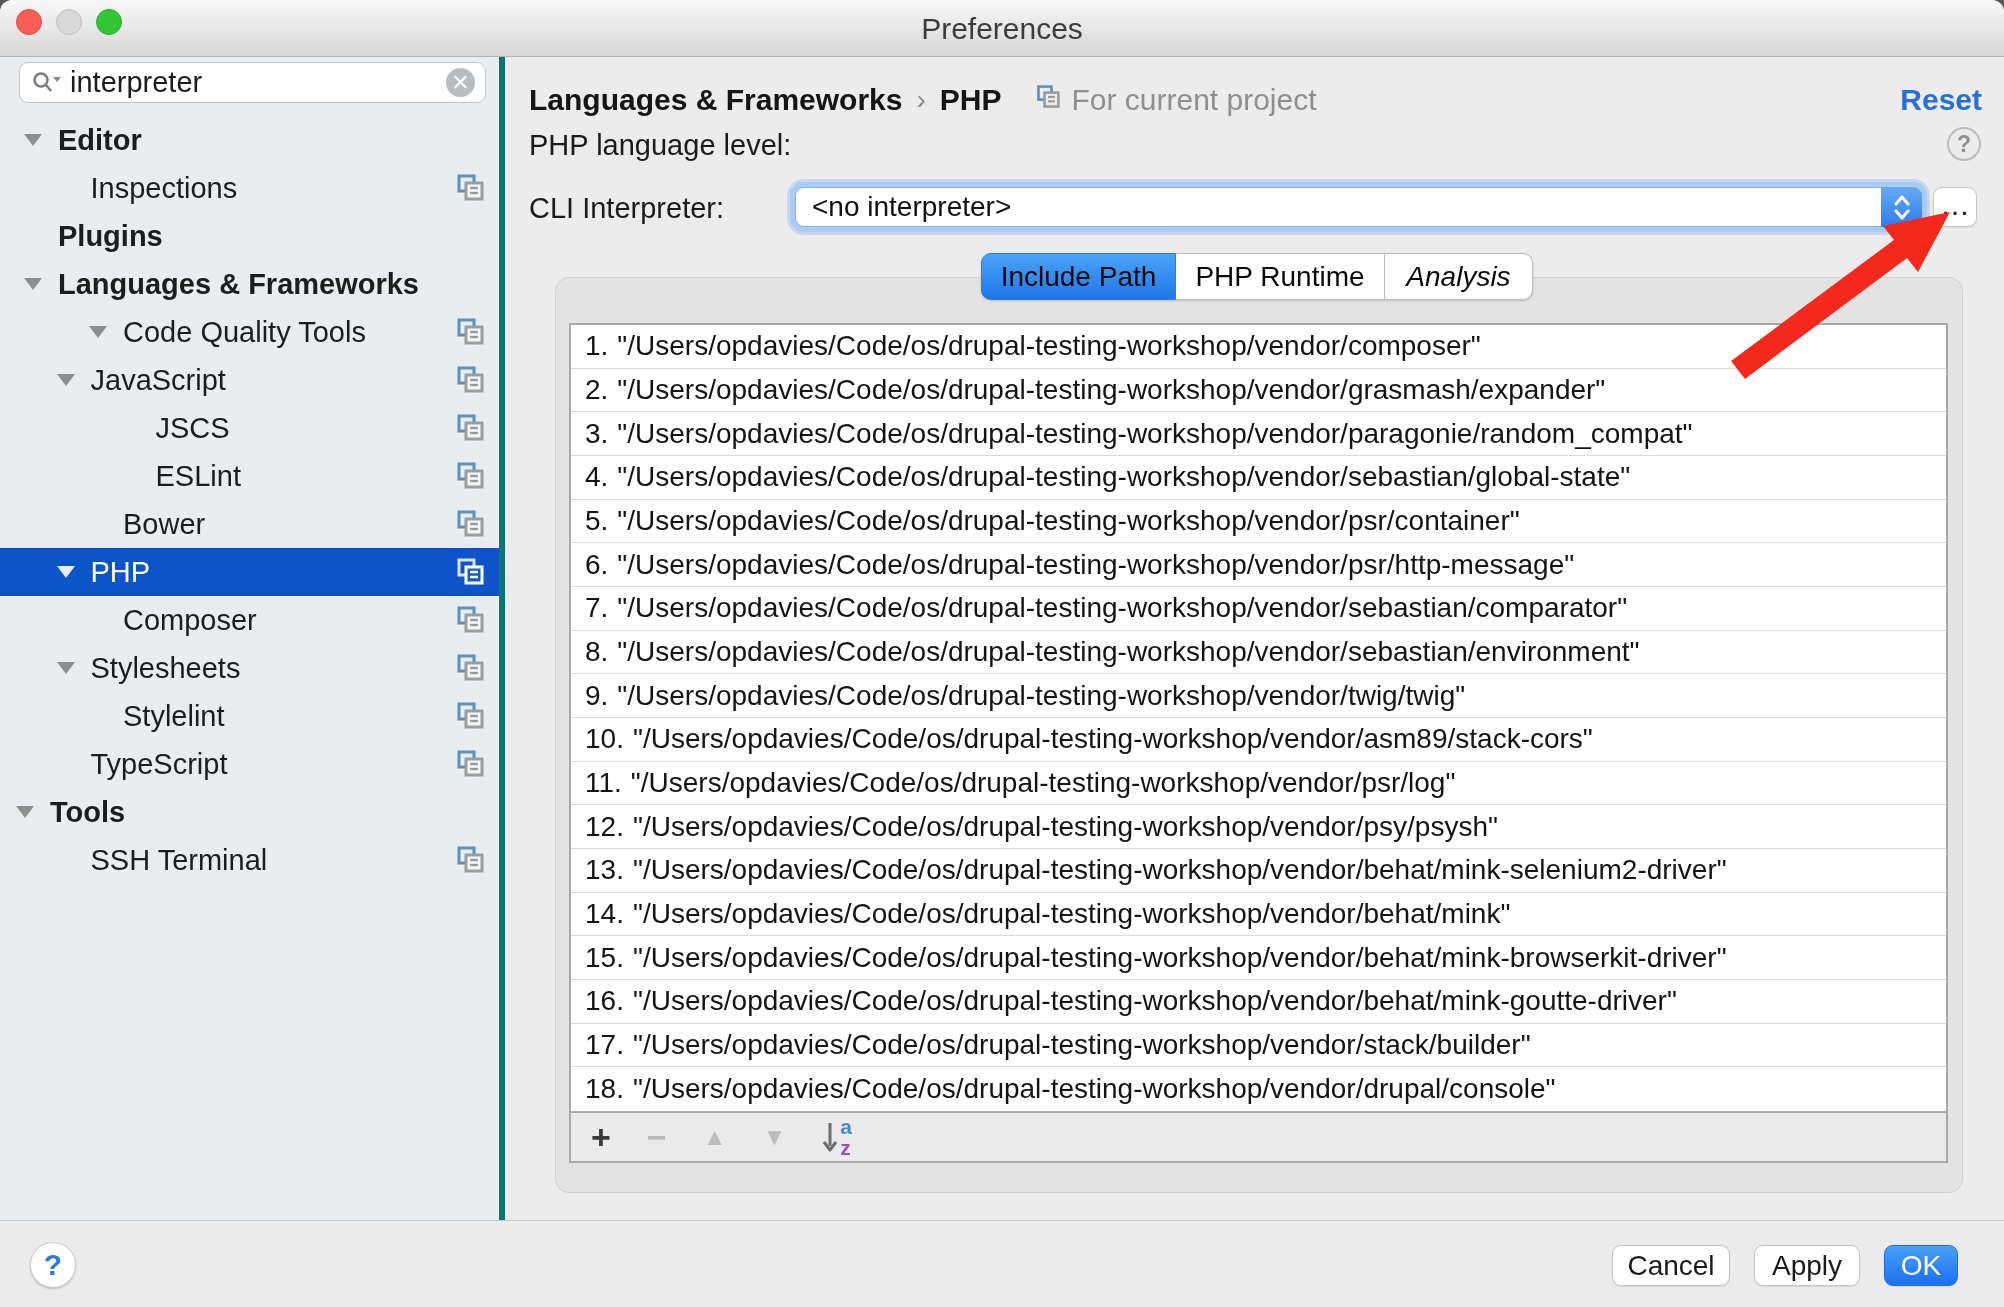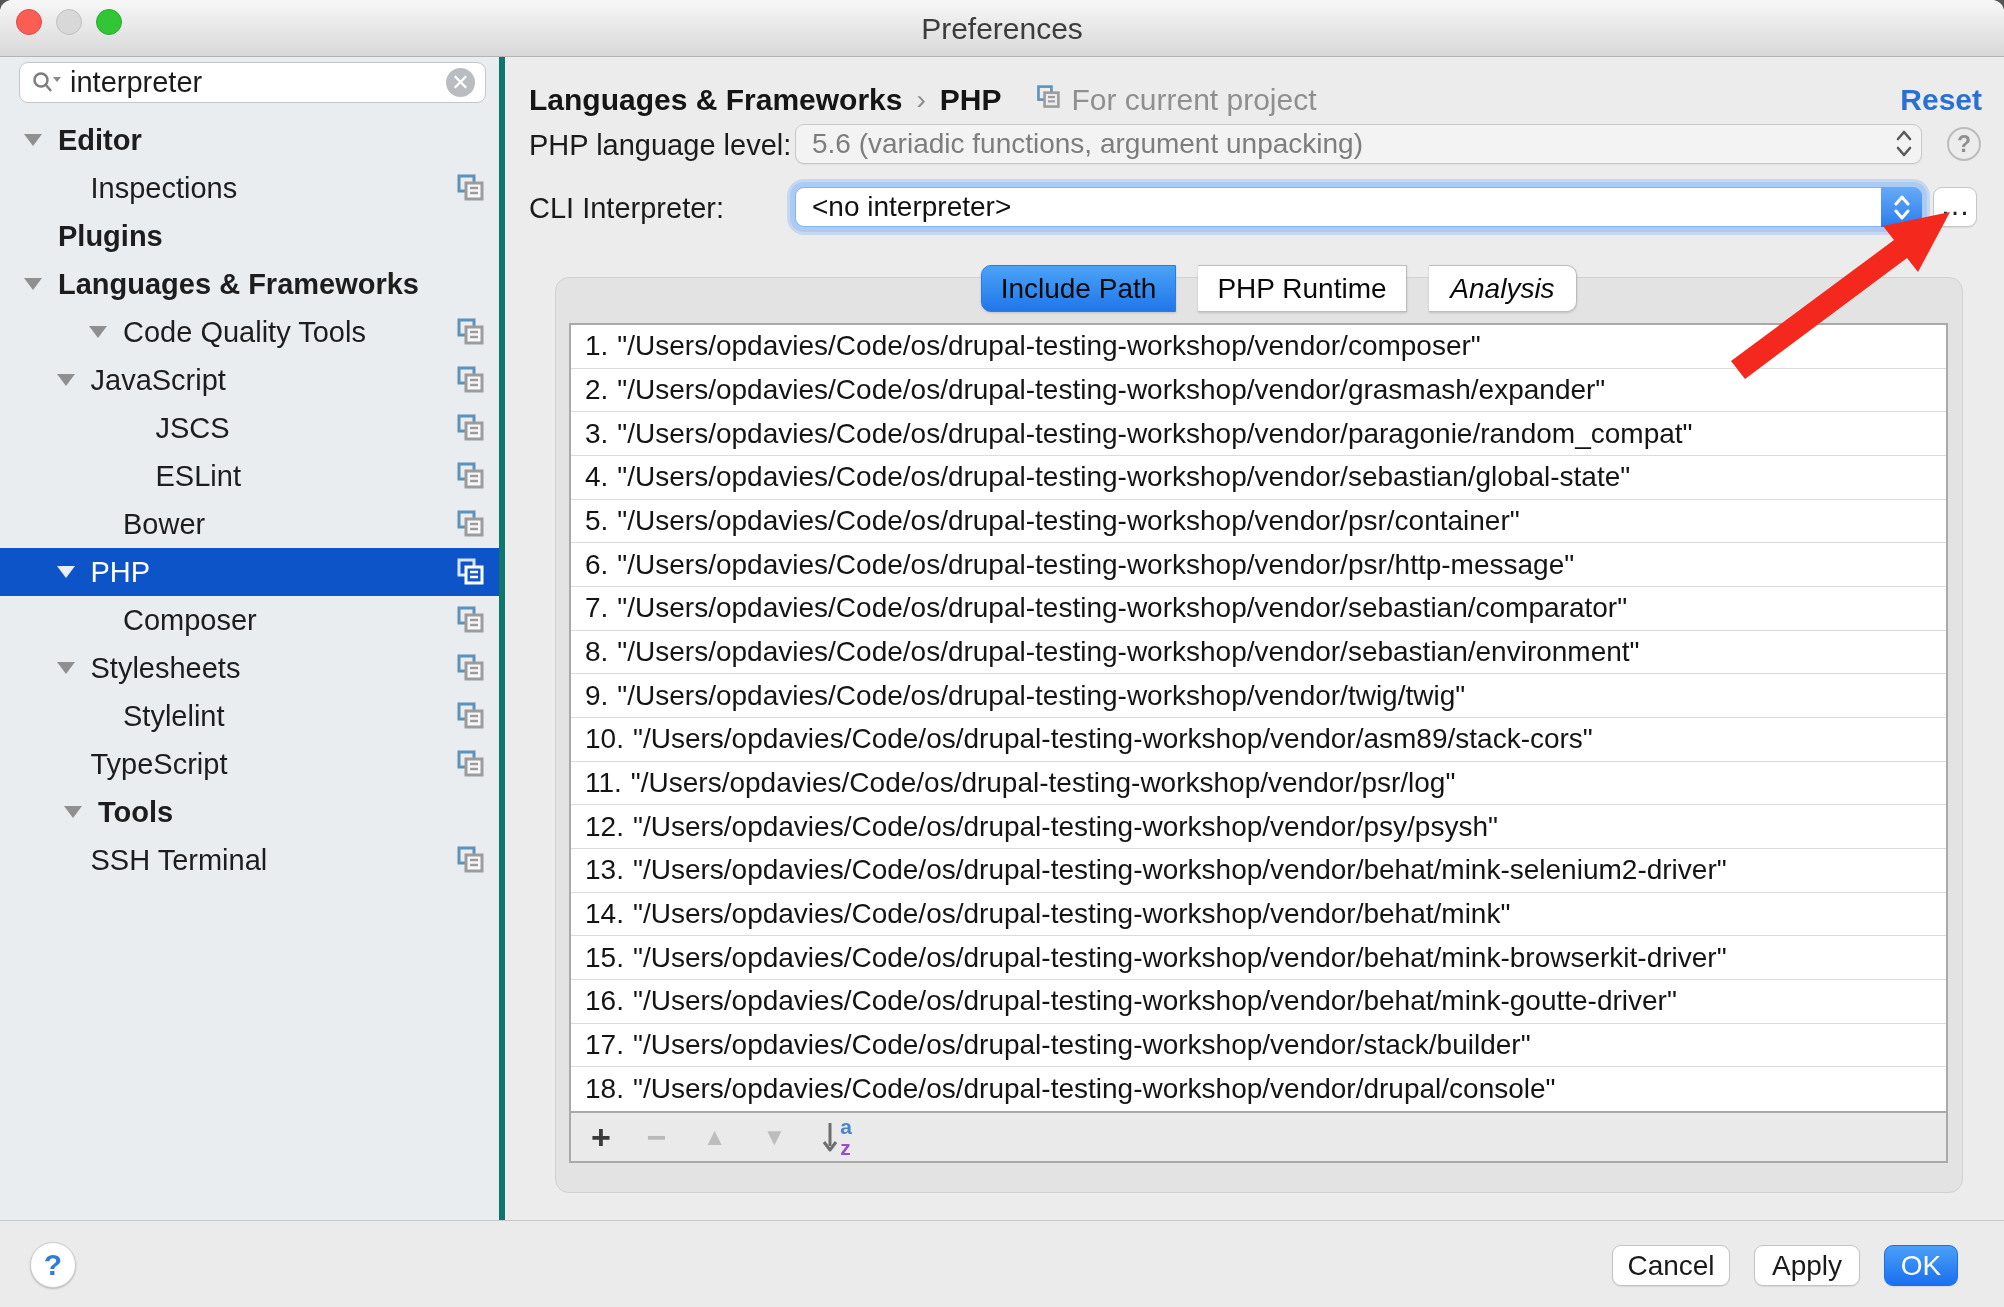--- a/index.html
+++ b/index.html
@@ -73,22 +73,22 @@
     box-shadow:0 0 0 5px #a9cbf4,0 0 0 8px rgba(144,186,242,.40);}
   .combo-cli .cval{color:#111;}
   .bluecap{position:absolute;right:-1px;top:-1px;bottom:-1px;width:41px;border-radius:0 9px 9px 0;
     background:linear-gradient(#66abf8,#2c7ced);display:flex;flex-direction:column;align-items:center;justify-content:center;gap:3px;}
   .helpround{position:absolute;left:1440px;top:70px;width:34px;height:34px;border-radius:50%;
     border:2px solid #bcbcbc;color:#909090;font-size:23px;font-weight:bold;text-align:center;line-height:31px;}
   .browse{position:absolute;left:1426px;top:130px;width:44px;height:40px;background:#fff;
     border:1px solid #c6c6c6;border-radius:9px;box-shadow:0 1px 1px rgba(0,0,0,.08);
     font-size:30px;color:#222;text-align:center;line-height:34px;}
   
-  .tabs{position:absolute;left:474px;top:208px;height:47px;display:flex;z-index:3;
-    filter:drop-shadow(0 1px 1px rgba(0,0,0,.15));gap:22px;}
+  .tabs{position:absolute;left:474px;top:196px;height:47px;display:flex;z-index:3;
+    filter:drop-shadow(0 1px 1px rgba(0,0,0,.15));}
   .tab{height:47px;border:1px solid #bcbcbc;border-left-width:0;background:#fff;color:#0a0a0a;
     font-size:28px;display:flex;align-items:center;justify-content:center;}
   .tab:first-child{border-left-width:1px;border-radius:10px 0 0 10px;}
   .tab:last-child{border-radius:0 10px 10px 0;font-style:italic;}
   .tab.active{background:linear-gradient(#4aa3f7,#2176e9);border-color:#2b7be2;}
   .tab-include{width:195px;}.tab-runtime{width:209px;}.tab-analysis{width:148px;}
   
   .panel{position:absolute;left:48px;top:220px;width:1408px;height:916px;
     background:#e3e3e3;border:1px solid #d1d1d1;border-radius:14px;z-index:1;}
   .pathlist{position:absolute;left:13px;top:45px;width:1379px;height:790px;background:#fff;
@@ -286,21 +286,21 @@
             <span class="tri-down"></span>
           </span>
     <span class="label">TypeScript</span>
   <svg class="copy-icon" width="30" height="30" viewBox="0 0 30 30">
     <rect class="ci-back" x="4" y="3" width="15" height="15" stroke-width="3"></rect>
     <rect class="ci-front" x="11" y="10" width="16" height="16" stroke-width="3"></rect>
     <line class="ci-line" x1="15" y1="15" x2="23" y2="15" stroke-width="2.5"></line>
     <line class="ci-line" x1="15" y1="20" x2="23" y2="20" stroke-width="2.5"></line>
   </svg>
         </div>
-        <div class="tree-row bold" style="padding-left: 24px; margin-left: 40px;">
+        <div class="tree-row bold" style="padding-left: 16px;">
     <span class="disclosure">
             <span class="tri-down"></span>
           </span>
     <span class="label">Tools</span>
   </div>
         <div class="tree-row" style="padding-left: 56.5px;">
     <span class="disclosure" style="visibility: hidden;">
             <span class="tri-down"></span>
           </span>
     <span class="label">SSH Terminal</span>
@@ -326,31 +326,20 @@
     <rect class="ci-front" x="11" y="10" width="16" height="16" stroke-width="3"></rect>
     <line class="ci-line" x1="15" y1="15" x2="23" y2="15" stroke-width="2.5"></line>
     <line class="ci-line" x1="15" y1="20" x2="23" y2="20" stroke-width="2.5"></line>
   </svg></span>
         <span>For current project</span>
       </span>
     </div>
     <div class="reset">Reset</div>
 
     <div class="formlabel" style="top:72px;">PHP language level:</div>
-    <div class="combo combo-lang">
-      <span class="cval">5.6 (variadic functions, argument unpacking)</span>
-      <span class="stepper-gray">
-        <svg width="18" height="13" viewBox="0 0 18 13">
-            <polyline points="3,10 9,3 15,10" fill="none" stroke="#5a5a5a" stroke-width="2.6" stroke-linecap="round" stroke-linejoin="round"></polyline>
-          </svg>
-        <svg width="18" height="13" viewBox="0 0 18 13">
-            <polyline points="3,3 9,10 15,3" fill="none" stroke="#5a5a5a" stroke-width="2.6" stroke-linecap="round" stroke-linejoin="round"></polyline>
-          </svg>
-      </span>
-    </div>
     <div class="helpround">?</div>
 
     <div class="formlabel" style="top:135px;">CLI Interpreter:</div>
     <div class="combo combo-cli">
       <span class="cval">&lt;no interpreter&gt;</span>
       <span class="bluecap">
         <svg width="20" height="12" viewBox="0 0 20 12">
             <polyline points="4,10 10,3 16,10" fill="none" stroke="#fff" stroke-width="3" stroke-linecap="round" stroke-linejoin="round"></polyline>
           </svg>
         <svg width="20" height="12" viewBox="0 0 20 12">

